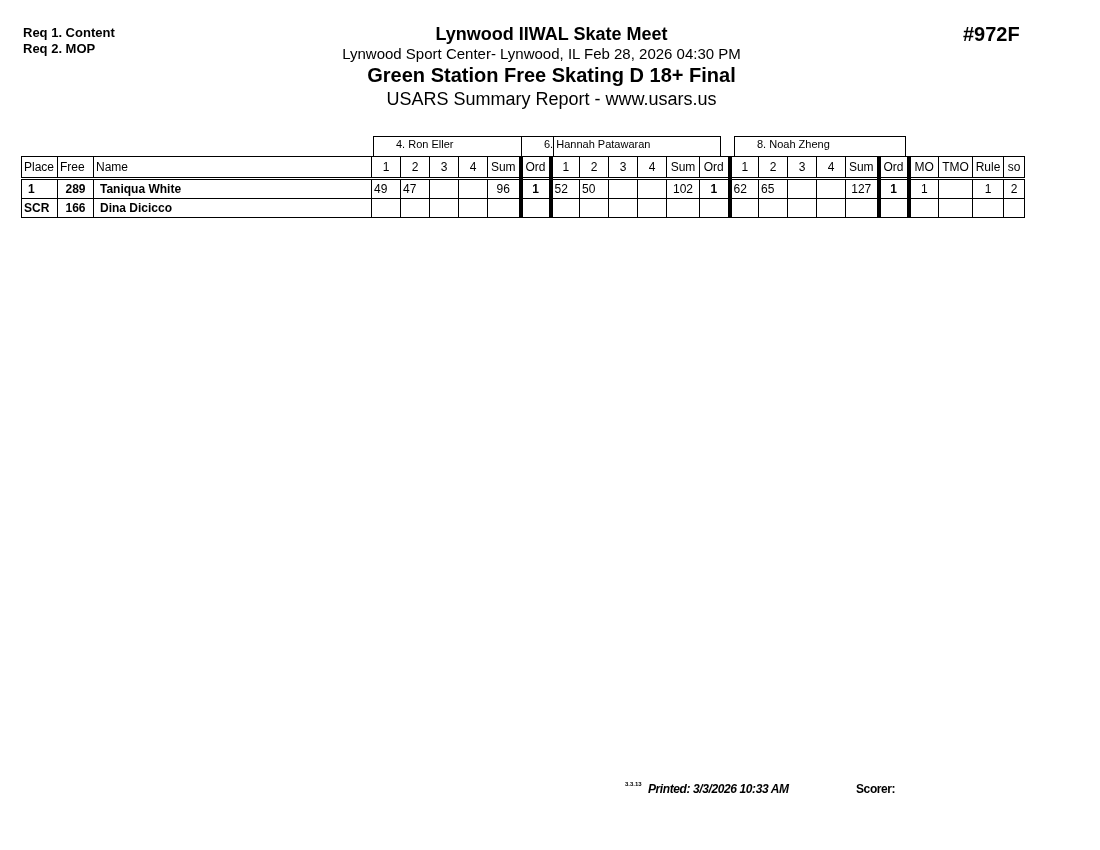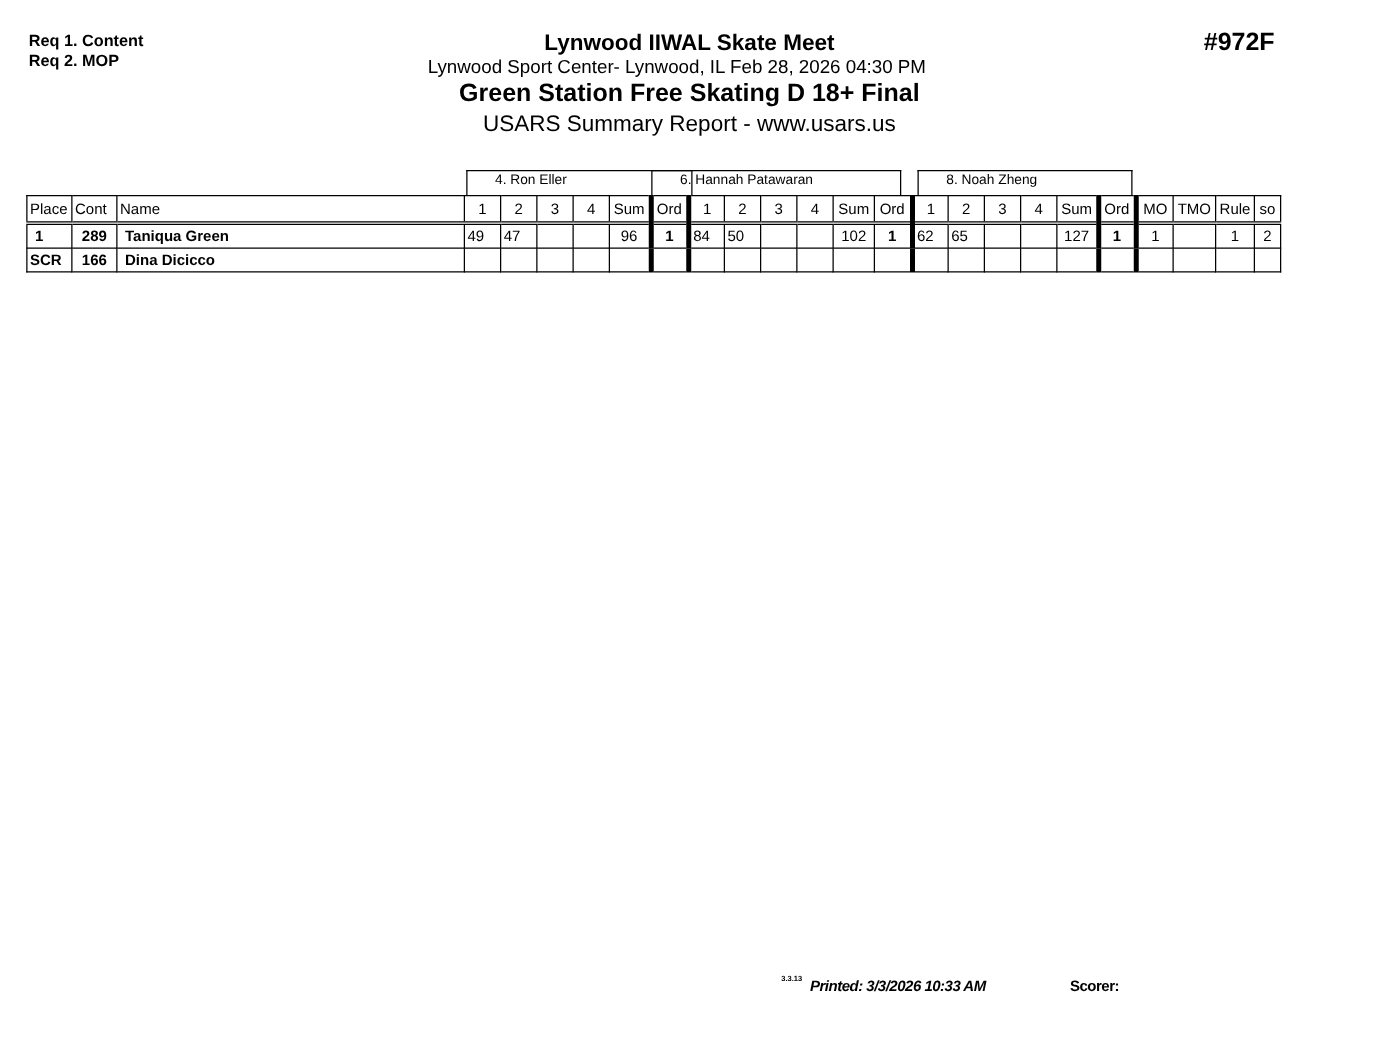--- a/index.html
+++ b/index.html
@@ -73,21 +73,21 @@
       <col style="width:33px">
       <col style="width:30px">
     <col style="width:30px">
       <col style="width:34px">
       <col style="width:31px">
       <col style="width:21px">
   </colgroup>
   <tbody>
       <tr class="head">
     <td>Place</td>
-    <td>Cont</td>
+    <td>Free</td>
     <td>Name</td>
     <td class="c">1</td>
     <td class="c">2</td>
     <td class="c">3</td>
     <td class="c">4</td>
     <td class="c">Sum</td>
     <td class="c thickL thickR">Ord</td>
     <td class="c">1</td>
     <td class="c">2</td>
     <td class="c">3</td>
@@ -101,28 +101,28 @@
     <td class="c">Sum</td>
     <td class="c thickL thickR">Ord</td>
     <td class="c">MO</td>
     <td class="c">TMO</td>
     <td class="c">Rule</td>
     <td class="c">so</td>
   </tr>
   <tr>
     <td class="b" style="padding-left:6px">1</td>
     <td class="b c">289</td>
-    <td class="b" style="padding-left:6px">Taniqua Green</td>
+    <td class="b" style="padding-left:6px">Taniqua White</td>
     <td>49</td>
     <td>47</td>
     <td></td>
     <td></td>
     <td class="c">96</td>
     <td class="c b thickL thickR">1</td>
-    <td>84</td>
+    <td>52</td>
     <td>50</td>
     <td></td>
     <td></td>
     <td class="r">102</td>
     <td class="c b thickR">1</td>
     <td>62</td>
     <td>65</td>
     <td></td>
     <td></td>
     <td class="r">127</td>

